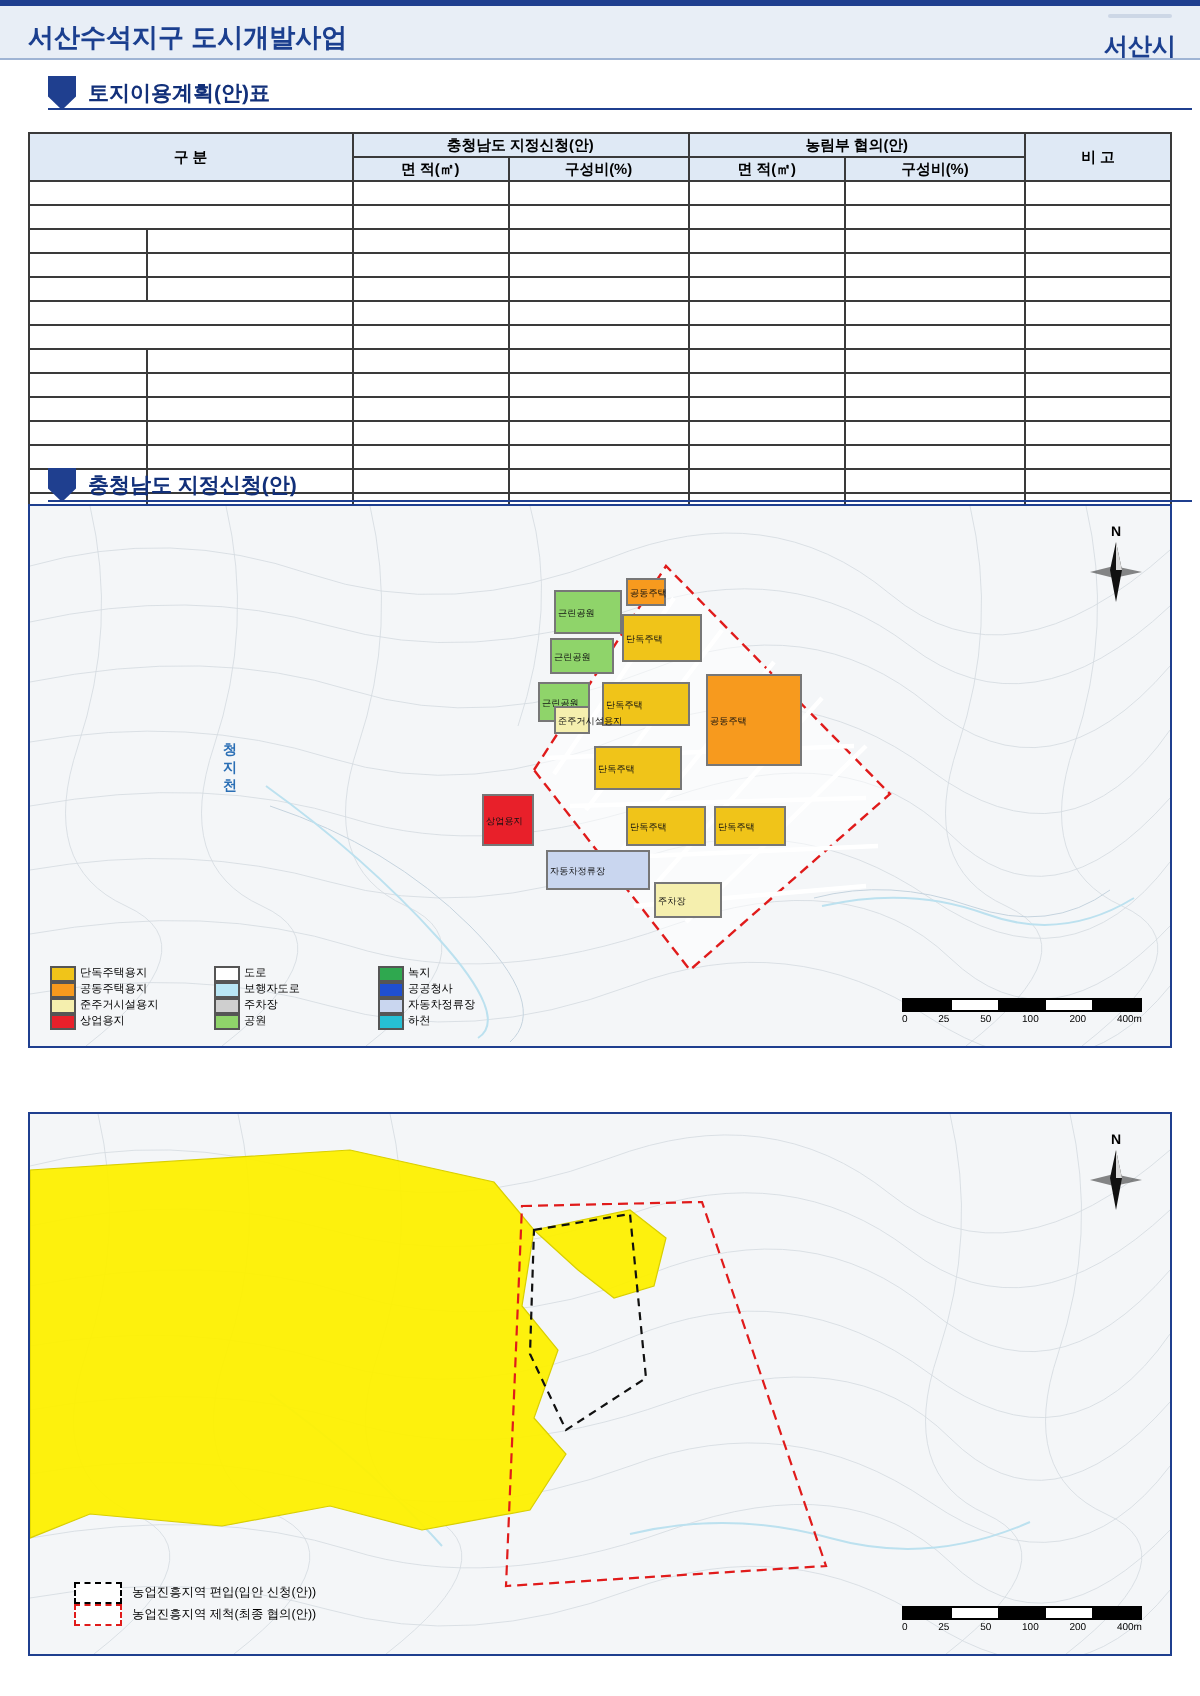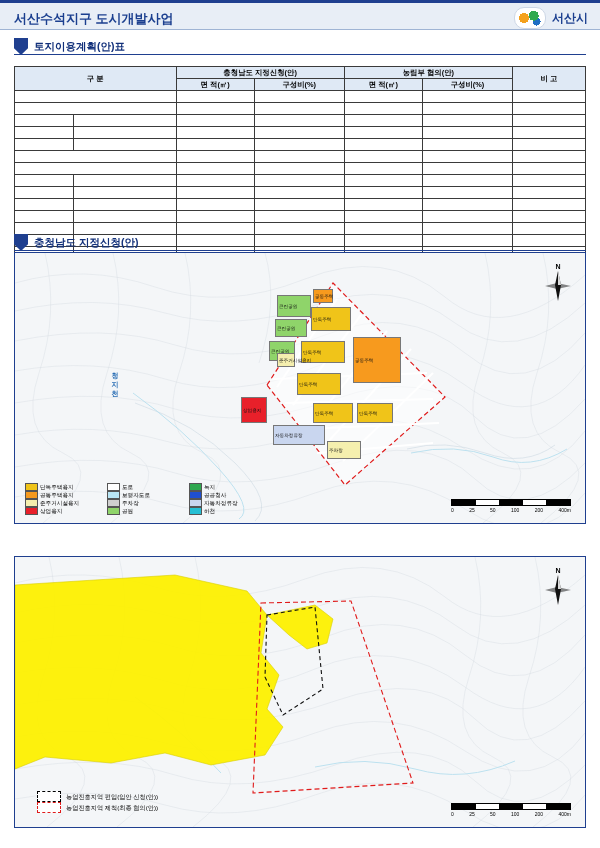--- a/index.html
+++ b/index.html
@@ -17,36 +17,36 @@
     background:#e8eef6;
     border-top:3px solid #1f3f8f;
     border-bottom:1px solid #9fb4d4;
     box-sizing:border-box;
   }
   .header-title{
     position:absolute;left:14px;top:7px;
     font-size:13px;font-weight:bold;color:#1b3f8f;letter-spacing:0px;
   }
   .brand{
-    position:absolute;right:12px;top:4px;height:22px;display:flex;align-items:center;gap:6px;
+    position:absolute;right:12px;top:4px;height:22px;display:flex;align-items:center;gap:6px;flex-direction:column;
   }
   .brand-mark{
     width:30px;height:20px;border-radius:10px/10px;
     background:
       radial-gradient(circle at 30% 50%, #f4a11d 0 5px, transparent 5px),
       radial-gradient(circle at 62% 38%, #2fa84f 0 5px, transparent 5px),
       radial-gradient(circle at 72% 68%, #1f6fc4 0 4px, transparent 4px),
       #ffffff;
     border:1px solid #cdd7e6;
   }
   .brand-text{font-size:12px;font-weight:bold;color:#1b3f8f;}
 
   
   .sec{
-    position:absolute;left:14px;height:17px;width:572px;text-align:right;
+    position:absolute;left:24px;height:17px;width:572px;text-align:right;
   }
   .sec .flag{
     position:absolute;left:0;top:0;width:14px;height:17px;
     background:#1f3f8f;
     clip-path:polygon(0 0,100% 0,100% 60%,50% 100%,0 60%);
   }
   .sec .sec-label{
     position:absolute;left:20px;top:2px;font-size:10.5px;font-weight:bold;color:#12307a;
   }
   .sec .rule{

